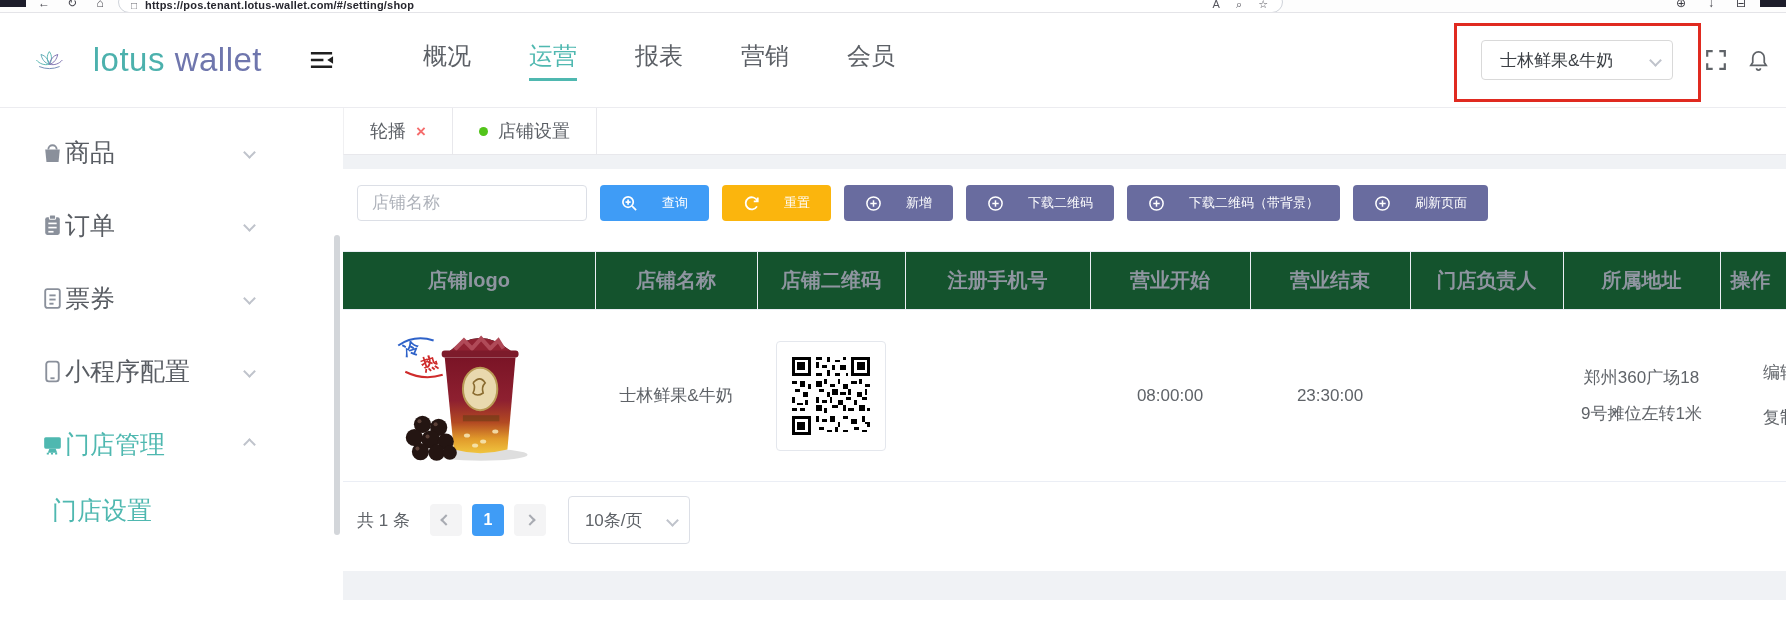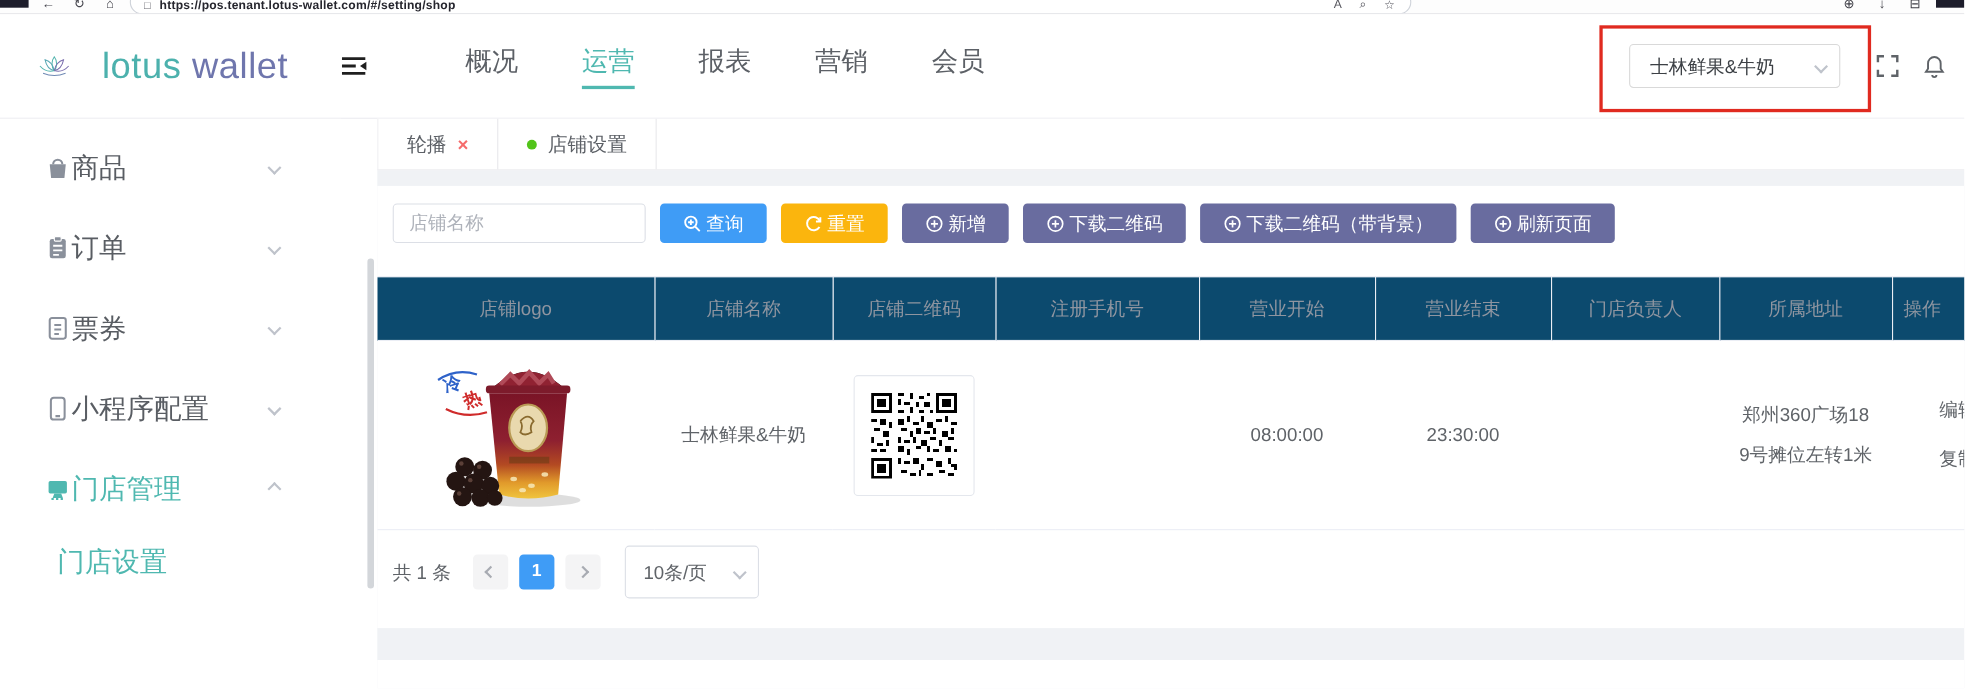--- a/index.html
+++ b/index.html
@@ -64,29 +64,29 @@
   .tab .dot{width:9px;height:9px;border-radius:50%;background:#52c41a}
   .content-body{position:absolute;top:47px;left:0;right:0;bottom:0;background:#f0f2f5}
   .bottom-white{position:absolute;left:0;right:0;bottom:0;height:26px;background:#fff}
   .panel{margin-top:14px;height:402px;background:#fff;overflow:hidden;padding-top:16px}
 
   
   .filter-row{display:flex;align-items:center;gap:13px;margin:0 0 30px 14px}
   .search-input{width:230px;height:36px;border:1px solid #dcdfe6;border-radius:4px;padding:0 14px;
     font-size:17px;color:#333;font-family:inherit}
   .search-input::placeholder{color:#aeb2ba}
-  .btn{display:inline-flex;align-items:center;justify-content:center;gap:4px;height:36px;padding:0 21px;
-    border:none;border-radius:4px;color:#fff;font-size:17px;font-family:inherit;cursor:pointer;white-space:nowrap}
+  .btn{display:inline-flex;align-items:center;justify-content:center;gap:24px;height:36px;padding:0 21px;
+    border:none;border-radius:4px;color:#fff;font-size:13px;font-family:inherit;cursor:pointer;white-space:nowrap}
   .btn.blue{background:var(--blue)}
   .btn.orange{background:var(--yellow)}
   .btn.slate{background:var(--slate)}
 
   
   .stores-table{border-collapse:collapse;table-layout:fixed;min-width:1497px;width:1497px}
-  .stores-table thead th{height:58px;background:#0c4a6e;color:var(--hdr-txt);font-size:17px;font-weight:normal;
+  .stores-table thead th{height:58px;background:#14532d;color:var(--hdr-txt);font-size:20px;font-weight:bold;
     border-top:1px solid var(--border);border-bottom:1px solid var(--border);border-right:1px solid var(--border);
     text-align:center;padding:0 8px}
   .stores-table thead th:last-child{border-right:none;text-align:left;padding-left:10px}
   .stores-table tbody td{height:172px;border-bottom:1px solid var(--border);font-size:17px;color:var(--txt);
     text-align:center;vertical-align:middle;padding:0 8px}
   td.addr{text-align:right;padding-right:12px;line-height:2.1}
   td.ops{text-align:left;padding-left:10px}
   td.ops .op{cursor:pointer;color:#5f6368;line-height:2.6}
   .qr-box{display:inline-block;width:110px;height:110px;border:1px solid #e4e7ed;border-radius:4px;
     background:#fff;padding:15px}

